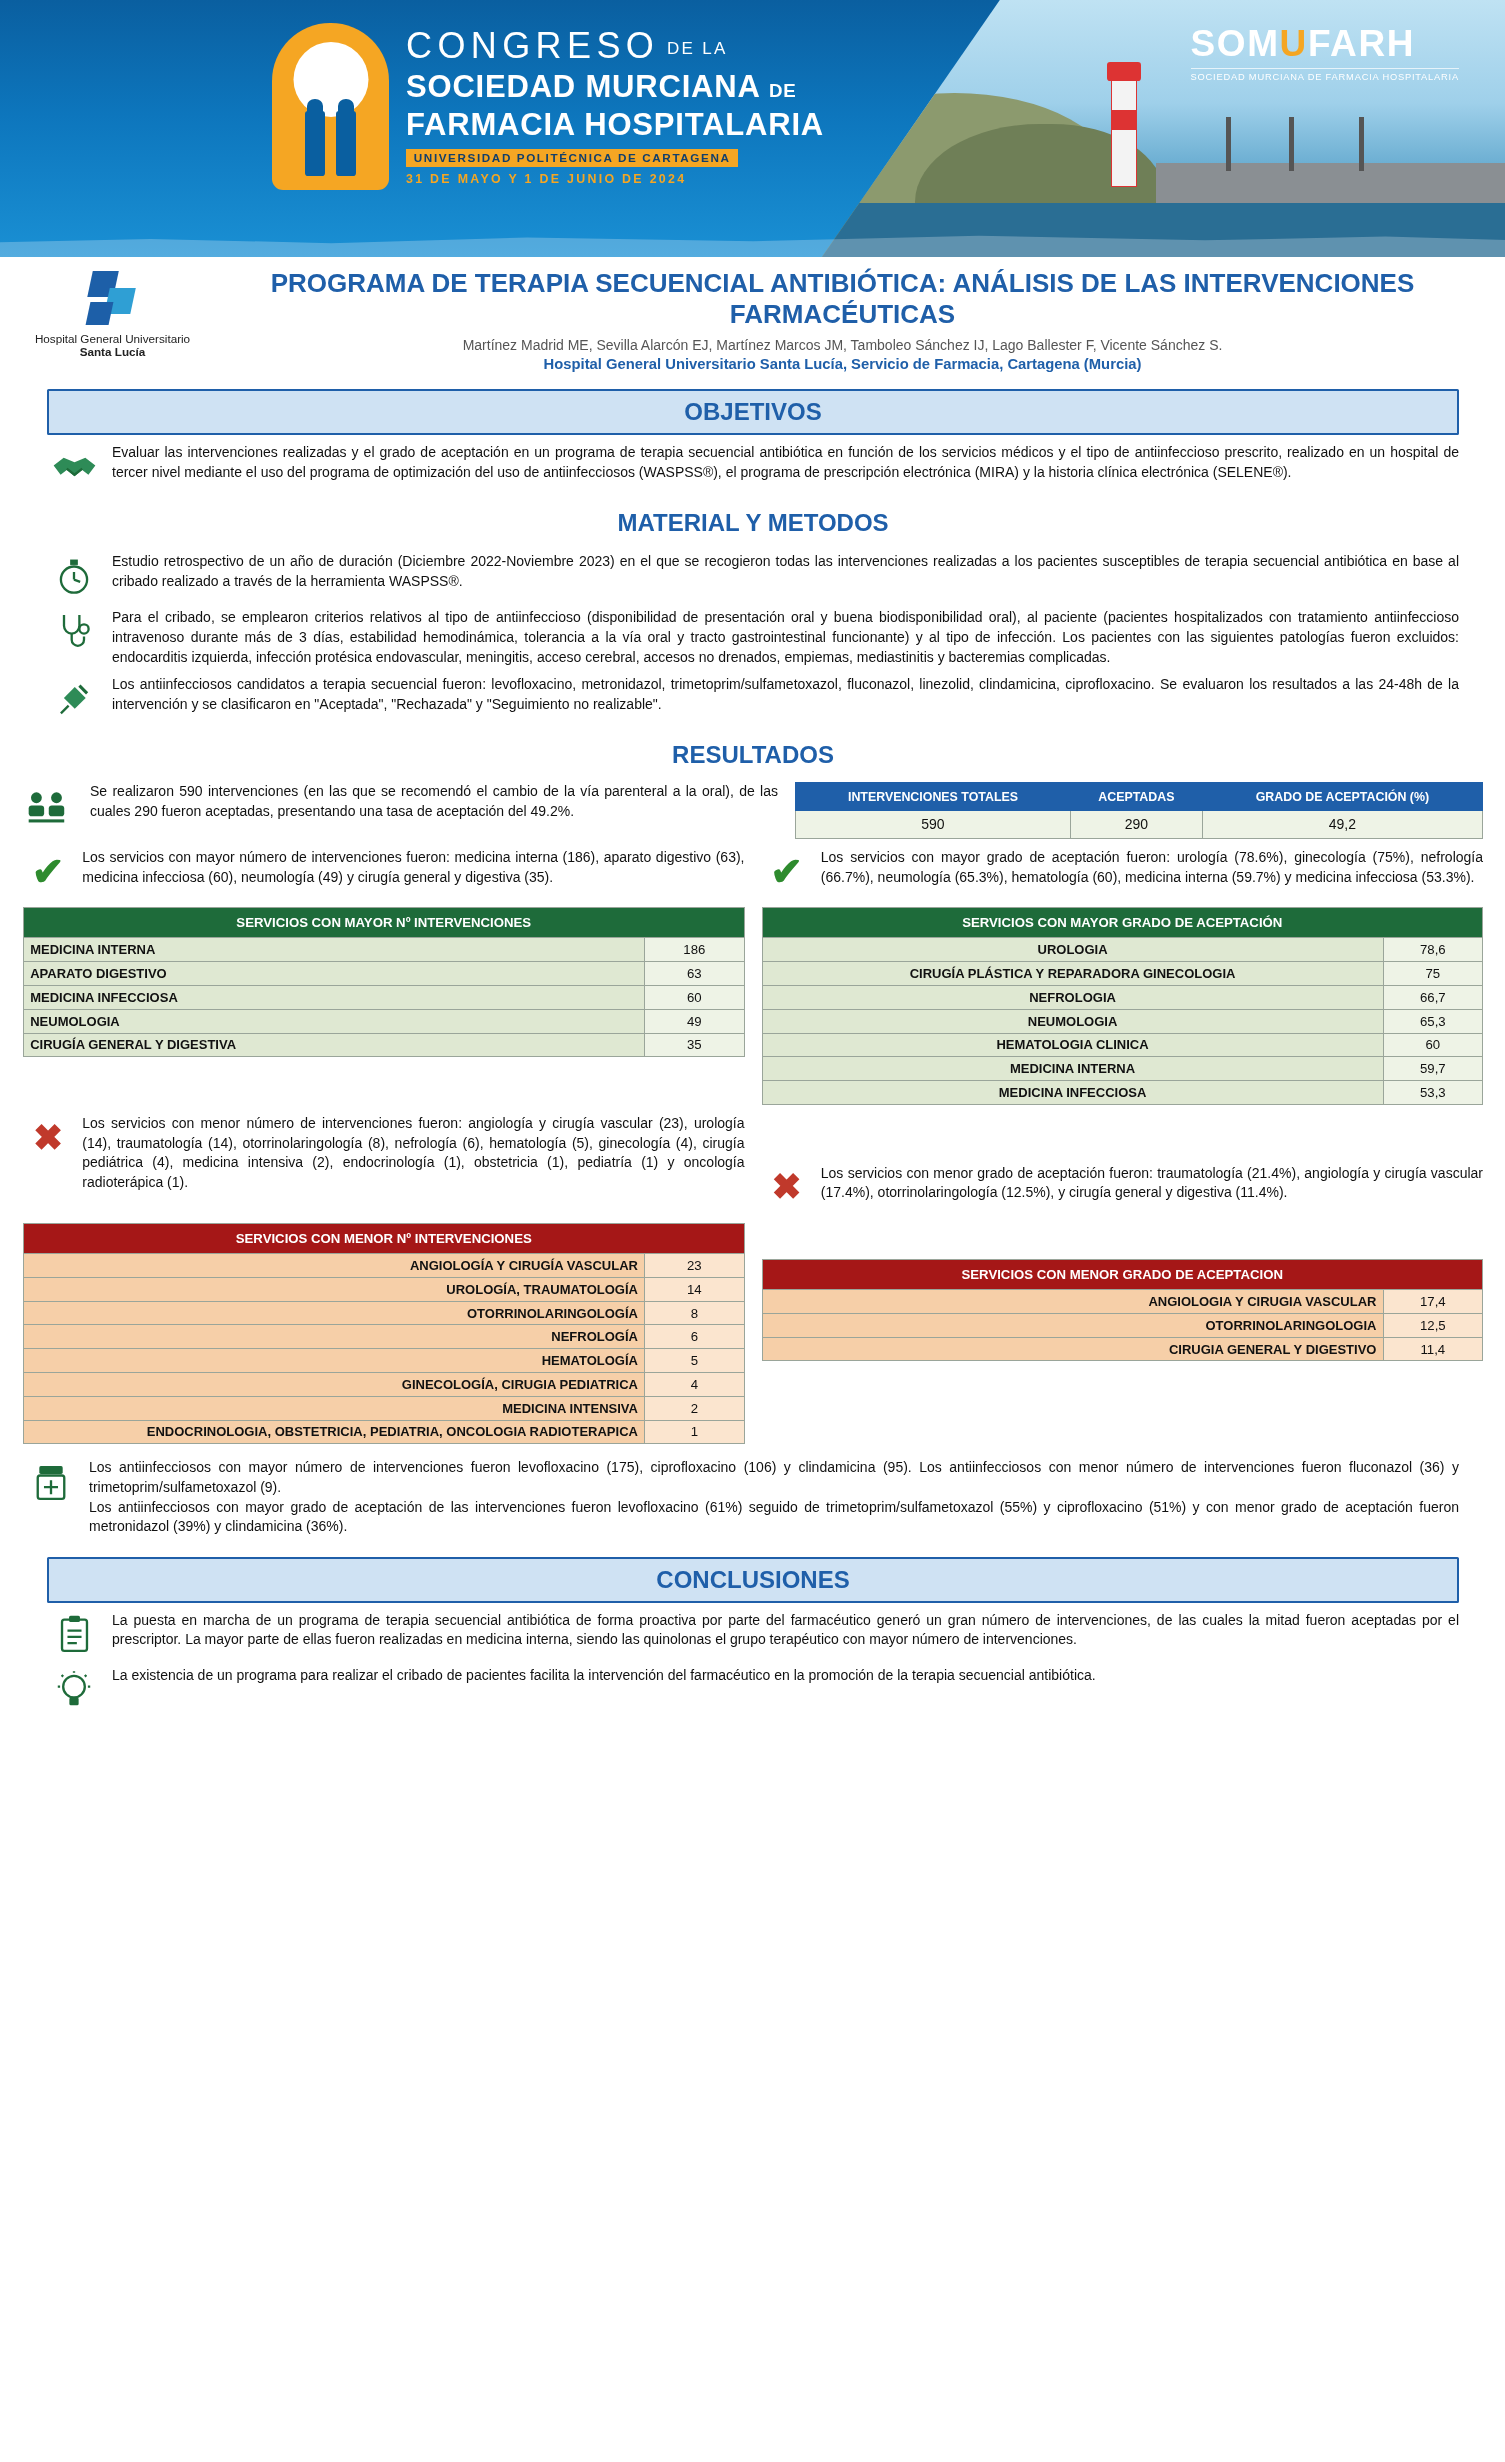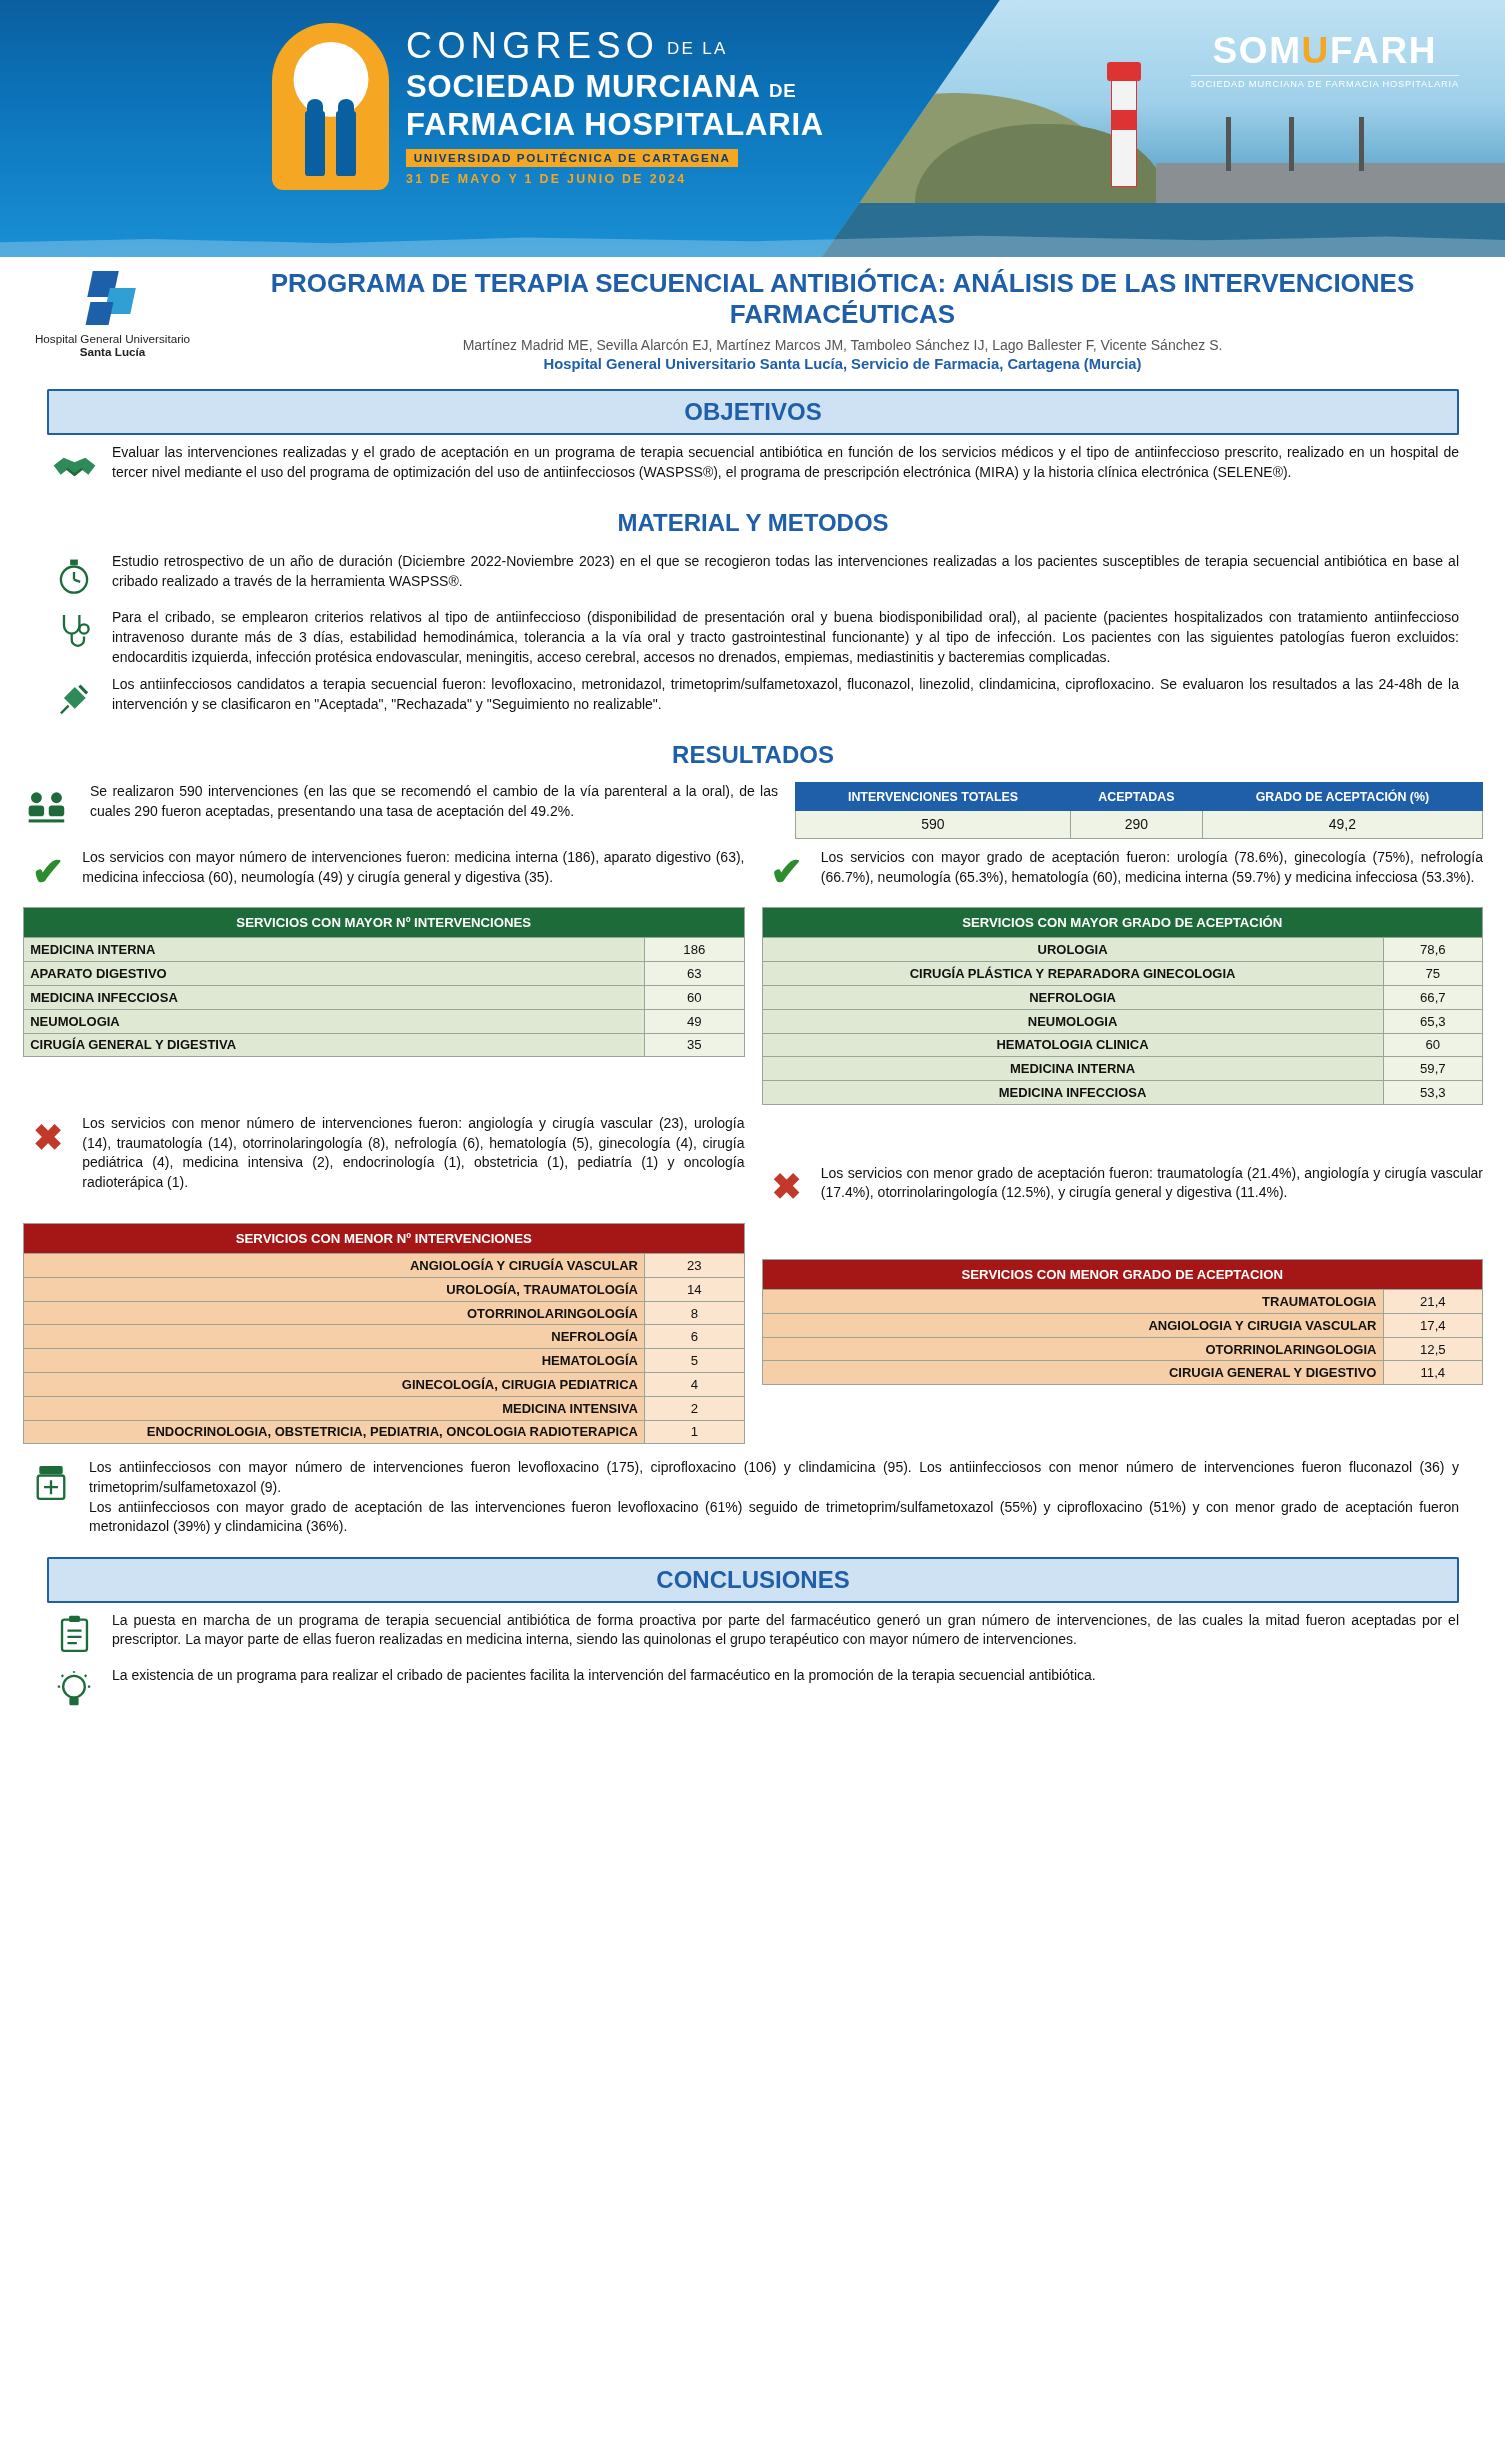--- a/index.html
+++ b/index.html
@@ -30,21 +30,21 @@
   .lamp .tower:before{content:"";position:absolute;top:-12.4px;left:2.3px;width:15.6px;height:14px;background:#0a5fa0;border-radius:50% 50% 1.6px 1.6px;}
   .congress-text{color:#fff;line-height:1;}
   .ct1{font-size:36px;letter-spacing:5.4px;font-weight:300;}
   .ct-dela{font-size:17px;letter-spacing:2.3px;vertical-align:middle;margin-left:7.8px;}
   .ct2{font-size:31px;font-weight:bold;letter-spacing:0.8px;margin-top:7.8px;}
   .ct2 .sm{font-size:18.7px;font-weight:bold;}
   .ct3{font-size:31px;font-weight:bold;letter-spacing:0.8px;margin-top:6.2px;}
   .ct4{background:#f5a623;color:#123f6b;font-size:11.7px;font-weight:bold;letter-spacing:1.6px;padding:3.1px 7.8px;margin-top:9.3px;display:inline-block;}
   .ct5{color:#f5a623;font-size:12.4px;font-weight:bold;letter-spacing:2.3px;margin-top:6.2px;}
 
-  .somufarh{position:absolute;right:47px;top:30px;text-align:center;color:#fff;margin-left:39px;}
+  .somufarh{position:absolute;right:47px;top:23px;text-align:left;color:#fff;margin-left:39px;}
   .somufarh .word{font-size:37px;font-weight:bold;letter-spacing:1.6px;}
   .somufarh .word .u{color:#f5a623;}
   .somufarh .sub{font-size:9.3px;letter-spacing:0.8px;margin-top:3.1px;border-top:0.8px solid rgba(255,255,255,.7);padding-top:3.1px;}
 
   .photo{position:absolute;right:0;top:0;width:684px;height:257px;
      clip-path:polygon(26% 0,100% 0,100% 100%,0 100%);
      background:linear-gradient(180deg,#bfe2f3 0%,#9fd0ea 40%,#5fa6cc 70%,#2e6e96 100%);
      overflow:hidden;}
   .photo .hill{position:absolute;left:-31px;top:93px;width:327px;height:179px;background:#8c9a6e;border-radius:50% 50% 0 0;}
   .photo .hill2{position:absolute;left:93px;top:124px;width:249px;height:156px;background:#6f7f57;border-radius:50% 45% 0 0;}
@@ -396,24 +396,20 @@
       </tbody>
         </table>
     </div>
     <div class="col tbl-wrap red" style="padding-top:36px;">
       <table>
         <tbody>
             <tr>
               <td class="t-head" colspan="2">SERVICIOS CON MENOR GRADO DE ACEPTACION</td>
             </tr>
         <tr>
-              <td class="lbl center">TRAUMATOLOGIA</td>
-              <td class="val">21,4</td>
-            </tr>
-        <tr>
               <td class="lbl center">ANGIOLOGIA Y CIRUGIA VASCULAR</td>
               <td class="val">17,4</td>
             </tr>
         <tr>
               <td class="lbl center">OTORRINOLARINGOLOGIA</td>
               <td class="val">12,5</td>
             </tr>
         <tr>
               <td class="lbl center">CIRUGIA GENERAL Y DIGESTIVO</td>
               <td class="val">11,4</td>

